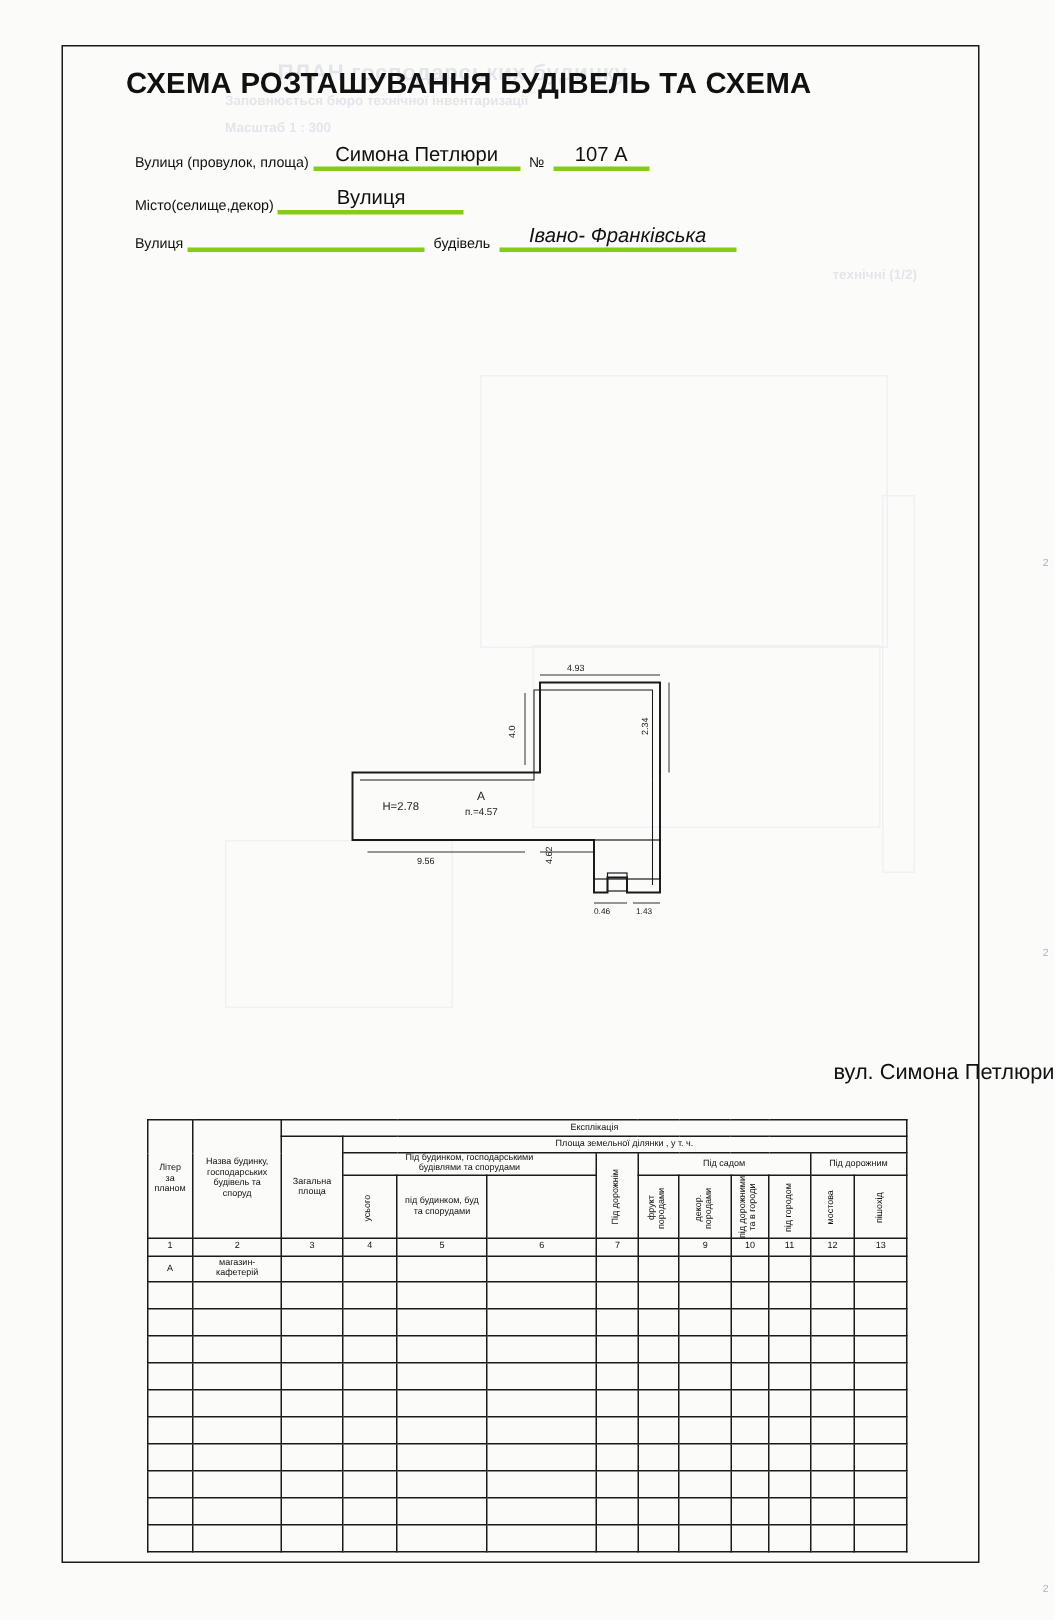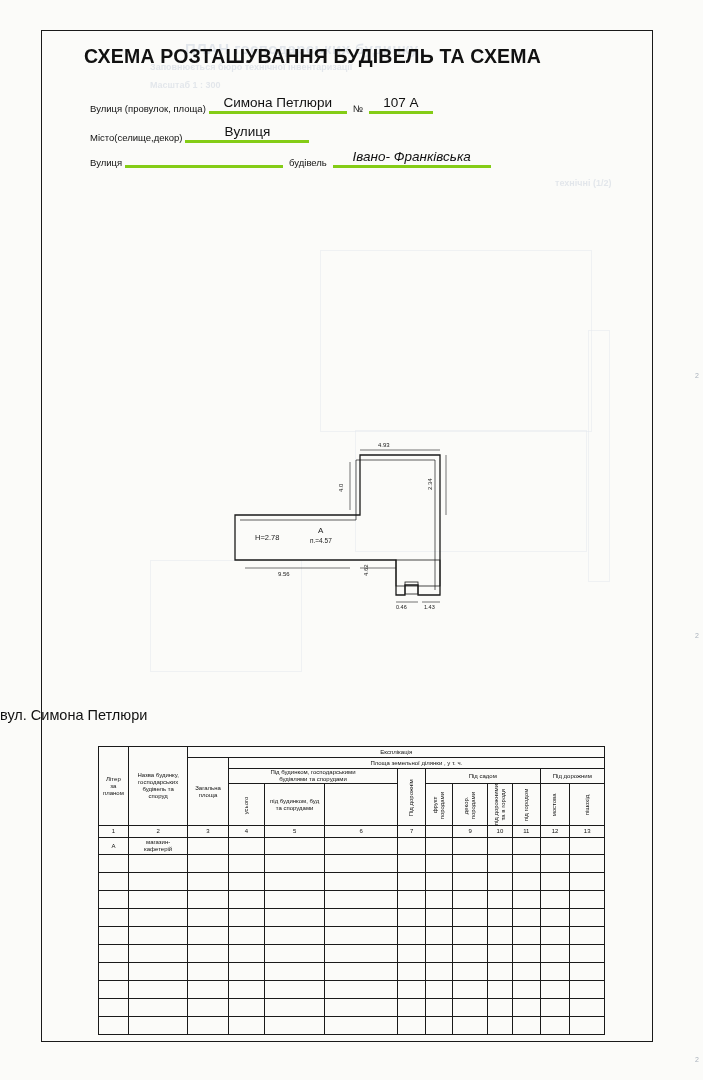--- a/index.html
+++ b/index.html
@@ -105,21 +105,21 @@
     left: 200px; top: 410px;
     width: 300px; height: 220px;
   }
   .plan svg { display: block; }
 
   
   .street-caption {
     position: absolute;
     left: 0; top: 707px;
     width: 703px;
-    text-align: left;
+    text-align: right;
     font-size: 14.5px;
     color: #111;
   }
 
   
   .table-wrap {
     position: absolute;
     left: 98px; top: 746px;
     width: 507px;
   }

